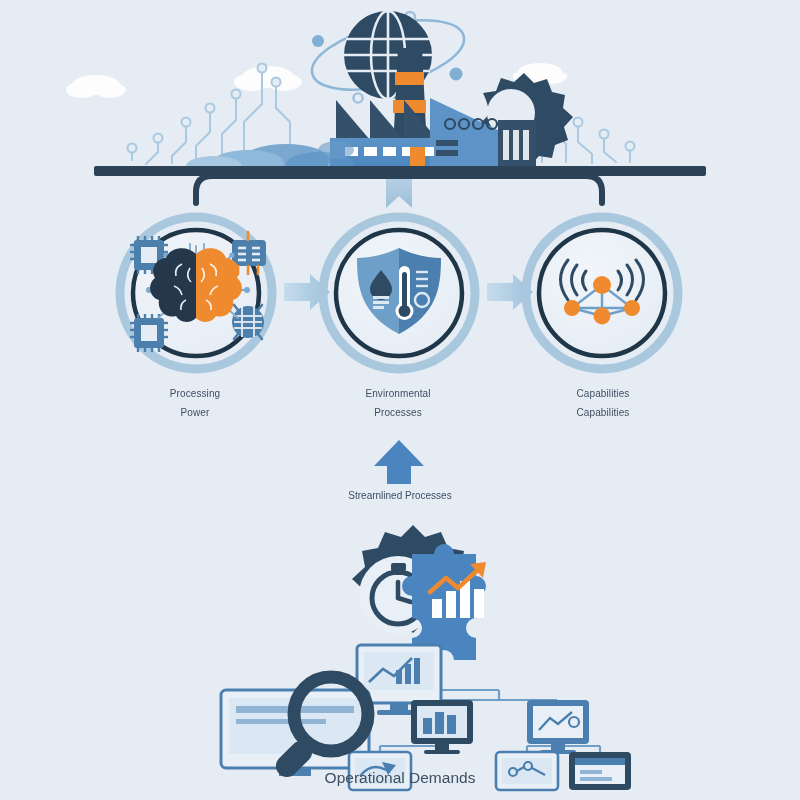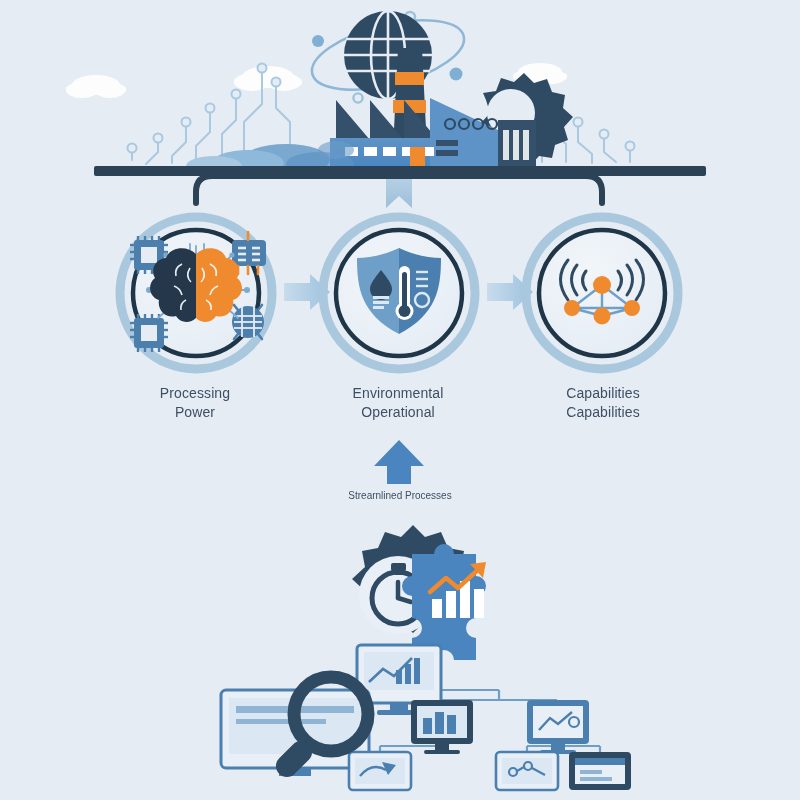--- a/index.html
+++ b/index.html
@@ -9,21 +9,21 @@
     font-family:"Liberation Sans", sans-serif;
     overflow:hidden;
     position:relative;
   }
   .stage{position:absolute;inset:0;}
   svg.layer{position:absolute;left:0;top:0;width:800px;height:800px;}
   .cap-label{
     position:absolute;
     text-align:center;
     color:#3d4f63;
-    font-size:14px;
+    font-size:10px;
     line-height:19px;
     font-family:"Liberation Sans", sans-serif;
     letter-spacing:.1px;
   }
   .cap-label span{display:block;}
   #lbl-processing{left:115px;top:384px;width:160px;}
   #lbl-environment{left:318px;top:384px;width:160px;}
   #lbl-communication{left:520px;top:384px;width:166px;}
   #lbl-streamlined{
     position:absolute;left:275px;top:486px;width:250px;
@@ -535,26 +535,27 @@
     </g>
   </svg>
 
   <div class="cap-label" id="lbl-processing">
     <span>Processing</span>
     <span>Power</span>
   </div>
 
   <div class="cap-label" id="lbl-environment">
     <span>Environmental</span>
-    <span>Operational</span>
+    <span>Processes</span>
   </div>
 
   <div class="cap-label" id="lbl-communication">
     <span>Capabilities</span>
     <span>Capabilities</span>
   </div>
 
   <div id="lbl-streamlined">
     <span style="display:block;">Strearnlined Processes</span>
   </div>
 
+  <div id="lbl-operational">Operational Demands</div>
 
 </div>
 
 </body></html>

